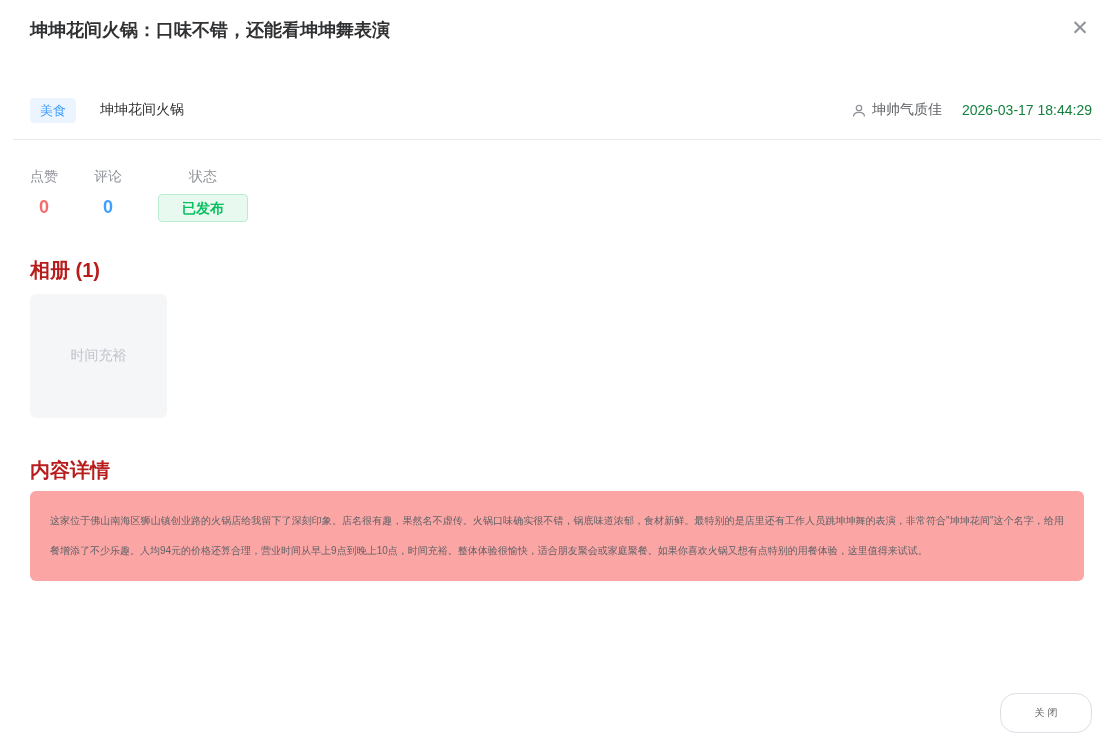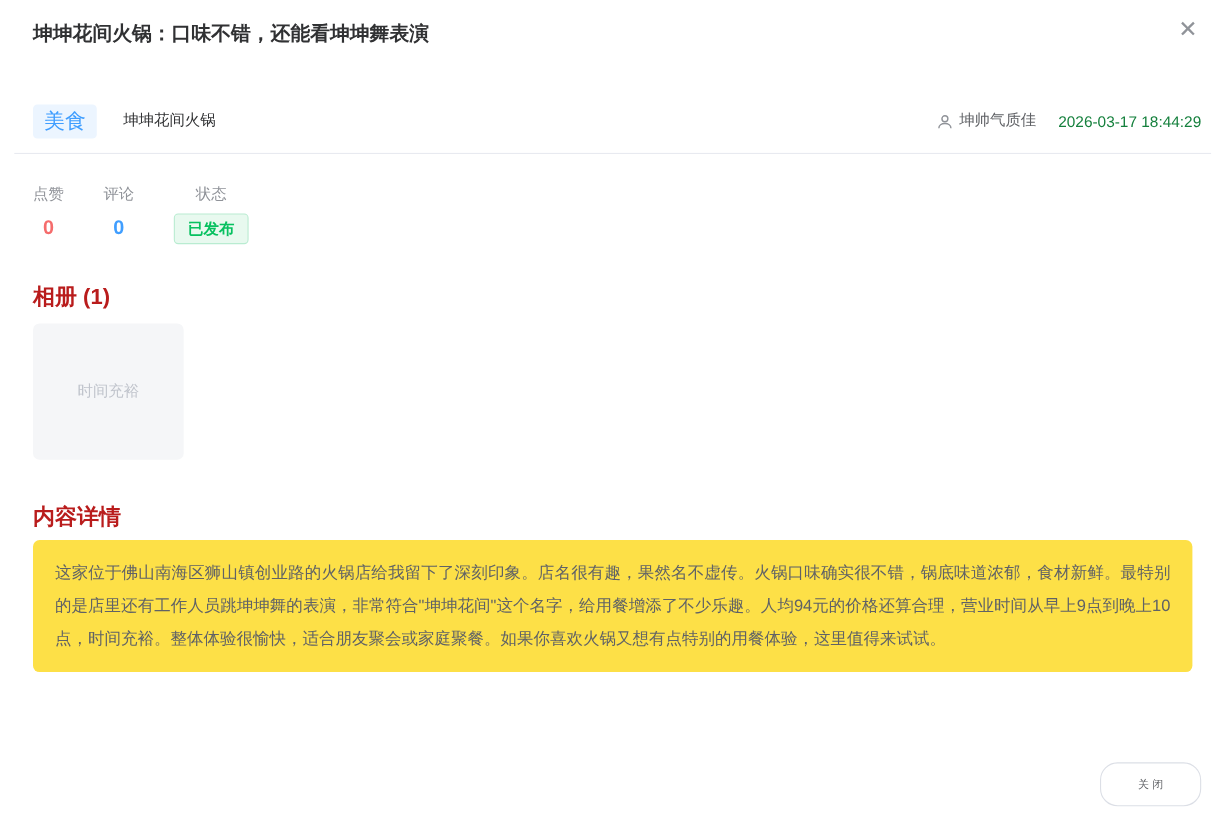--- a/index.html
+++ b/index.html
@@ -44,21 +44,21 @@
     display: flex;
     align-items: center;
     justify-content: space-between;
     height: 26px;
   }
   .meta-left { display: flex; align-items: center; }
   .tag-cat {
     display: inline-block;
     background: #ecf5ff;
     color: #409eff;
-    font-size: 19px;
+    font-size: 13px;
     line-height: 1;
     padding: 6px 10px;
     border-radius: 4px;
   }
   .shop-name { margin-left: 24px; font-size: 14px; color: #303133; }
   .meta-right { display: flex; align-items: center; color: #606266; font-size: 14px; }
   .author { display: flex; align-items: flex-end; }
   .person-icon { display: inline-flex; margin-right: 5px; color: #909399; }
   .timestamp { margin-left: 20px; color: #15803d; }
 
@@ -83,21 +83,21 @@
   .stat-value.blue { color: #409eff; }
   .badge-green {
     margin-top: 8px;
     display: inline-block;
     background: #e8f9ef;
     border: 1px solid #b9ecd1;
     color: #07c160;
     font-size: 14px;
     font-weight: 700;
     line-height: 1;
-    padding: 6px 12px;
+    padding: 6px 23px;
     border-radius: 4px;
   }
 
   
   .section-heading {
     padding: 0 30px;
     font-size: 20px;
     font-weight: 700;
     color: #b91c1c;
     line-height: 20px;
@@ -112,24 +112,24 @@
     display: flex;
     align-items: center;
     justify-content: center;
   }
   .album-fail-text { color: #c0c4cc; font-size: 14px; }
 
   
   .content-heading { margin-top: 42px; }
   .content-box {
     margin: 11px 30px 0 30px;
-    background: #fde047;
+    background: #fca5a5;
     border-radius: 6px;
     padding: 15px 20px;
-    font-size: 15px;
+    font-size: 10px;
     line-height: 30px;
     color: #606266;
     text-align: justify;
   }
 
   
   .dlg-footer {
     position: absolute;
     right: 22px;
     bottom: 22px;

